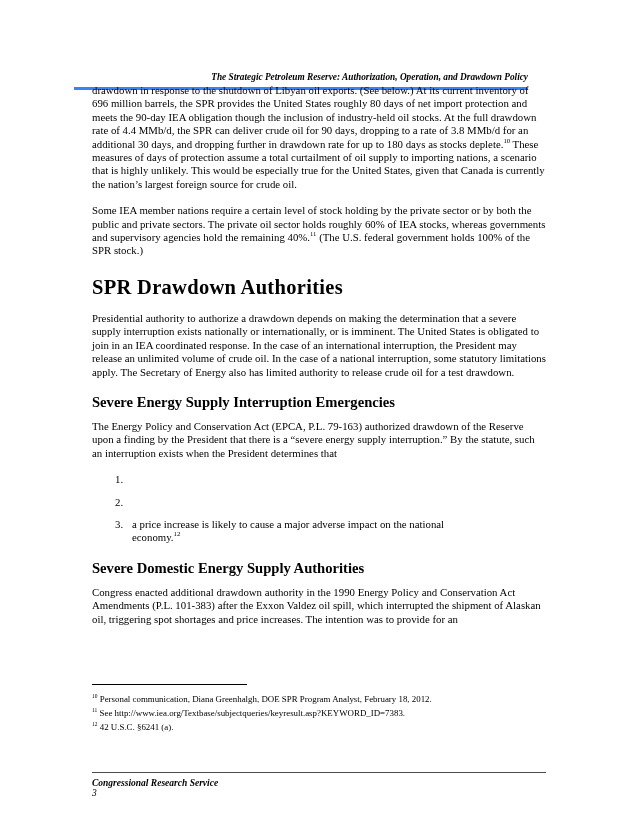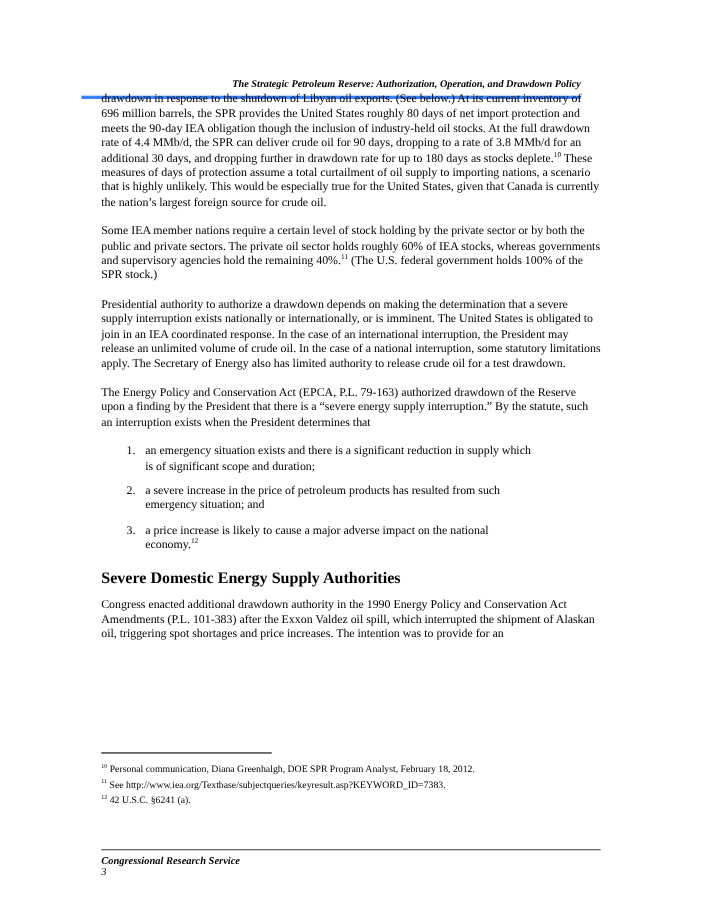--- a/index.html
+++ b/index.html
@@ -108,34 +108,34 @@
   <div class="running-header">
     <span>The Strategic Petroleum Reserve: Authorization, Operation, and Drawdown Policy</span>
   </div>
 
   <div class="content">
 
     <p><span>drawdown in response to the shutdown of Libyan oil exports. (See below.) At its current inventory of 696 million barrels, the SPR provides the United States roughly 80 days of net import protection and meets the 90-day IEA obligation though the inclusion of industry-held oil stocks. At the full drawdown rate of 4.4 MMb/d, the SPR can deliver crude oil for 90 days, dropping to a rate of 3.8 MMb/d for an additional 30 days, and dropping further in drawdown rate for up to 180 days as stocks deplete.</span><sup>10</sup><span> These measures of days of protection assume a total curtailment of oil supply to importing nations, a scenario that is highly unlikely. This would be especially true for the United States, given that Canada is currently the nation’s largest foreign source for crude oil.</span></p>
 
     <p><span>Some IEA member nations require a certain level of stock holding by the private sector or by both the public and private sectors. The private oil sector holds roughly 60% of IEA stocks, whereas governments and supervisory agencies hold the remaining 40%.</span><sup>11</sup><span> (The U.S. federal government holds 100% of the SPR stock.)</span></p>
 
+    <h1 class="doc-h1">SPR Drawdown Authorities</h1>
 
     <p>Presidential authority to authorize a drawdown depends on making the determination that a severe supply interruption exists nationally or internationally, or is imminent. The United States is obligated to join in an IEA coordinated response. In the case of an international interruption, the President may release an unlimited volume of crude oil. In the case of a national interruption, some statutory limitations apply. The Secretary of Energy also has limited authority to release crude oil for a test drawdown.</p>
 
+    <h2 class="doc-h2">Severe Energy Supply Interruption Emergencies</h2>
 
     <p>The Energy Policy and Conservation Act (EPCA, P.L. 79-163) authorized drawdown of the Reserve upon a finding by the President that there is a “severe energy supply interruption.” By the statute, such an interruption exists when the President determines that</p>
 
     <div class="ordered-list">
       <div class="list-item">
         <span class="li-num">1.</span>
-        <span class="li-text"><span>an emergency situation exists and there is a significant reduction in supply which is of significant scope and duration;</span><sup></sup></span>
       </div>
       <div class="list-item">
         <span class="li-num">2.</span>
-        <span class="li-text"><span>a severe increase in the price of petroleum products has resulted from such emergency situation; and</span><sup></sup></span>
       </div>
       <div class="list-item">
         <span class="li-num">3.</span>
         <span class="li-text"><span>a price increase is likely to cause a major adverse impact on the national economy.</span><sup>12</sup></span>
       </div>
     </div>
 
     <h2 class="doc-h2">Severe Domestic Energy Supply Authorities</h2>
 
     <p>Congress enacted additional drawdown authority in the 1990 Energy Policy and Conservation Act Amendments (P.L. 101-383) after the Exxon Valdez oil spill, which interrupted the shipment of Alaskan oil, triggering spot shortages and price increases. The intention was to provide for an</p>

